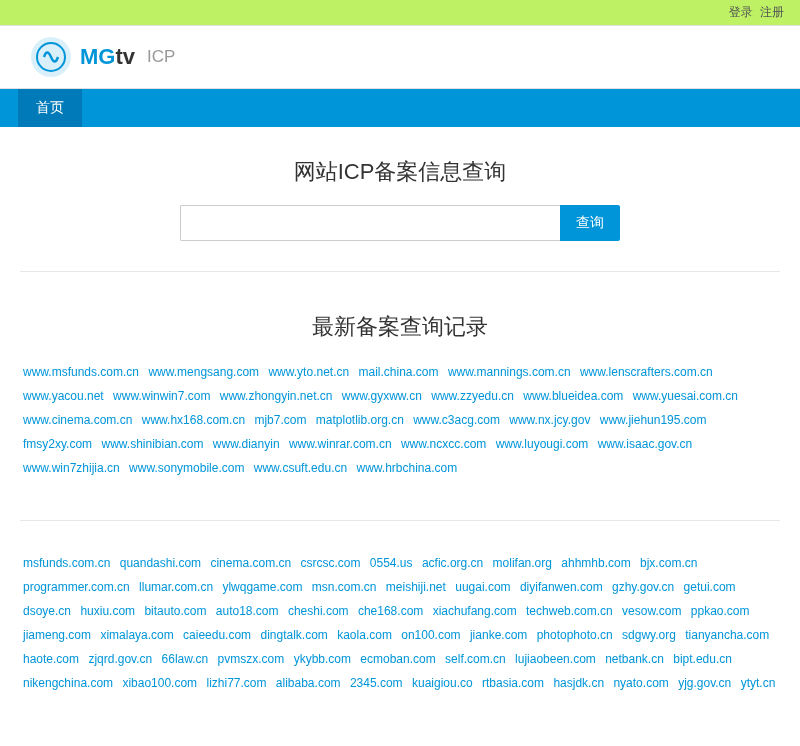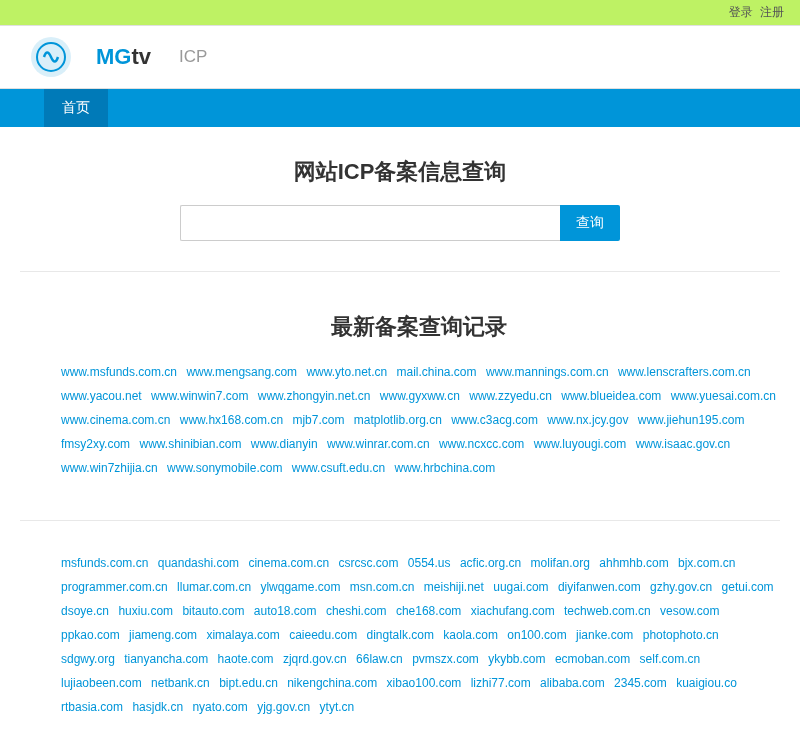--- a/index.html
+++ b/index.html
@@ -19,21 +19,21 @@
     
     .header {
       display: flex;
       align-items: center;
       padding: 10px 30px;
       border-bottom: 1px solid #e0e0e0;
     }
     .logo-area {
       display: flex;
       align-items: center;
-      gap: 24px;
+      gap: 8px;
     }
     .logo-icon {
       width: 42px;
       height: 42px;
     }
     .logo-text {
       font-size: 22px;
       font-weight: bold;
       color: #333;
     }
@@ -42,21 +42,21 @@
     }
     .logo-icp {
       font-size: 17px;
       color: #999;
       margin-left: 4px;
     }
 
     
     .nav {
       background: #0095d9;
-      padding: 0 44px;
+      padding: 0 18px;
     }
     .nav ul {
       list-style: none;
       display: flex;
     }
     .nav ul li a {
       display: block;
       padding: 10px 18px;
       color: #fff;
       text-decoration: none;
@@ -70,21 +70,21 @@
     .main {
       max-width: 780px;
       margin: 0 auto;
       padding: 20px 10px;
     }
 
     
     .section-title {
       text-align: center;
       font-size: 22px;
-      font-weight: bold;
+      font-weight: normal;
       color: #333;
       margin-bottom: 18px;
       margin-top: 10px;
     }
 
     
     .search-box {
       display: flex;
       justify-content: center;
       margin-bottom: 30px;
@@ -107,21 +107,20 @@
       border: none;
       cursor: pointer;
       font-size: 14px;
       border-radius: 0 2px 2px 0;
     }
 
     
     .record-section {
       margin-bottom: 30px;
       padding: 10px 0;
-      margin-left: 38px;
     }
     .record-links {
       text-align: left;
       line-height: 2;
       font-size: 12px;
       color: #0095d9;
     }
     .record-links a {
       color: #0095d9;
       text-decoration: none;

